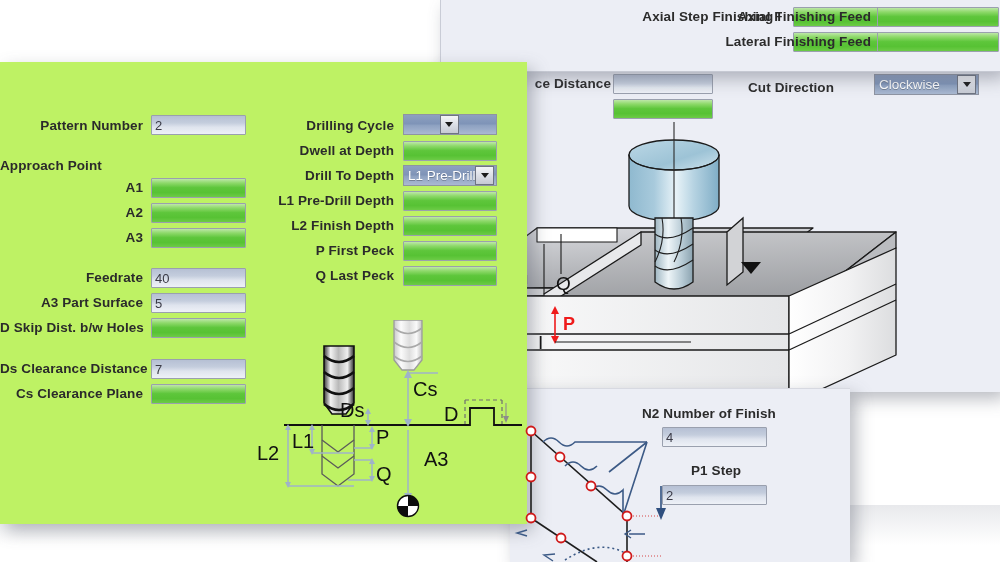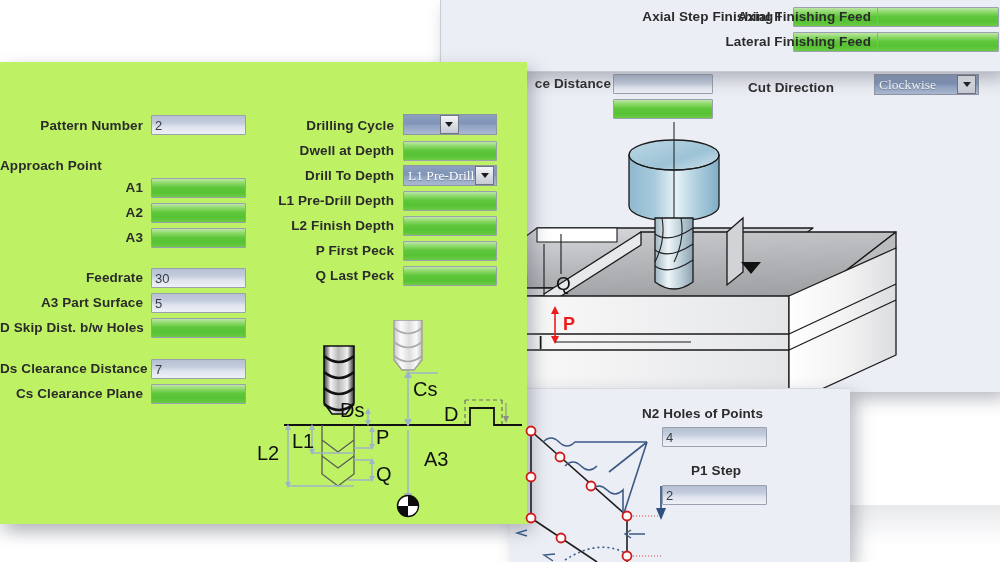--- a/index.html
+++ b/index.html
@@ -81,21 +81,21 @@
 
   
   .ddl{
     position:absolute;height:21px;box-sizing:border-box;
     border:1px solid #8e94a2;
     background:linear-gradient(to bottom,#8da0c0 0%,#7e93b7 48%,#8ca0c0 52%,#aab9d2 100%);
     display:flex;align-items:center;
   }
   .ddl .txt{
     flex:1;font-size:13.5px;color:#ffffff;padding-left:4px;
-    text-shadow:0 1px 0 rgba(0,0,0,.25);white-space:nowrap;overflow:hidden;font-family:Liberation Serif, serif;
+    text-shadow:0 1px 0 rgba(0,0,0,.25);white-space:nowrap;overflow:hidden;
   }
   .ddl .btn{
     width:17px;height:17px;margin-right:2px;
     border:1px solid #6e7482;
     background:linear-gradient(to bottom,#f4f5f8 0%,#dcdfe6 50%,#c6cad4 100%);
     display:flex;align-items:center;justify-content:center;
   }
   .ddl .btn .arw{
     width:0;height:0;border-left:4px solid transparent;border-right:4px solid transparent;
     border-top:5px solid #1b1b1b;
@@ -239,21 +239,21 @@
 
     <g stroke="#1a1a1a" stroke-width="1.1">
       <line x1="114" y1="220" x2="250" y2="220"></line>
     </g>
     <text x="97" y="227" font-family="Liberation Sans, sans-serif" font-size="19" fill="#111">I</text>
   </svg>
 </div>
 
 <div class="panel shadowed" id="panel-bottom-right">
 
-  <div class="lbl" style="left:132px;top:17px;">N2 Holes of Points</div>
+  <div class="lbl" style="left:132px;top:17px;">N2 Number of Finish</div>
   <div class="field blue" style="left:152px;top:38px;width:105px;">4</div>
 
   <div class="lbl" style="left:181px;top:74px;">P1 Step</div>
   <div class="field blue" style="left:152px;top:96px;width:105px;">2</div>
 </div>
 
 <svg style="position:absolute;left:505px;top:420px;width:180px;height:142px;z-index:6;" viewBox="0 0 180 142">
   <g stroke="#3c5a86" stroke-width="1.6" fill="none">
 
     <line x1="26" y1="11" x2="26" y2="98" stroke="#1d1d1d"></line>
@@ -309,21 +309,21 @@
   <div class="lbl r" style="left:0;top:118px;width:143px;">A1</div>
   <div class="field green" style="left:151px;top:116px;width:95px;"></div>
 
   <div class="lbl r" style="left:0;top:143px;width:143px;">A2</div>
   <div class="field green" style="left:151px;top:141px;width:95px;"></div>
 
   <div class="lbl r" style="left:0;top:168px;width:143px;">A3</div>
   <div class="field green" style="left:151px;top:166px;width:95px;"></div>
 
   <div class="lbl r" style="left:0;top:208px;width:143px;">Feedrate</div>
-  <div class="field blue" style="left:151px;top:206px;width:95px;">30</div>
+  <div class="field blue" style="left:151px;top:206px;width:95px;">40</div>
 
   <div class="lbl r" style="left:0;top:233px;width:143px;">A3 Part Surface</div>
   <div class="field blue" style="left:151px;top:231px;width:95px;">5</div>
 
   <div class="lbl r" style="left:0;top:258px;width:143px;">D Skip Dist. b/w Holes</div>
   <div class="field green" style="left:151px;top:256px;width:95px;"></div>
 
   <div class="lbl r" style="left:0;top:299px;width:143px;">Ds Clearance Distance</div>
   <div class="field blue" style="left:151px;top:297px;width:95px;">7</div>
 

